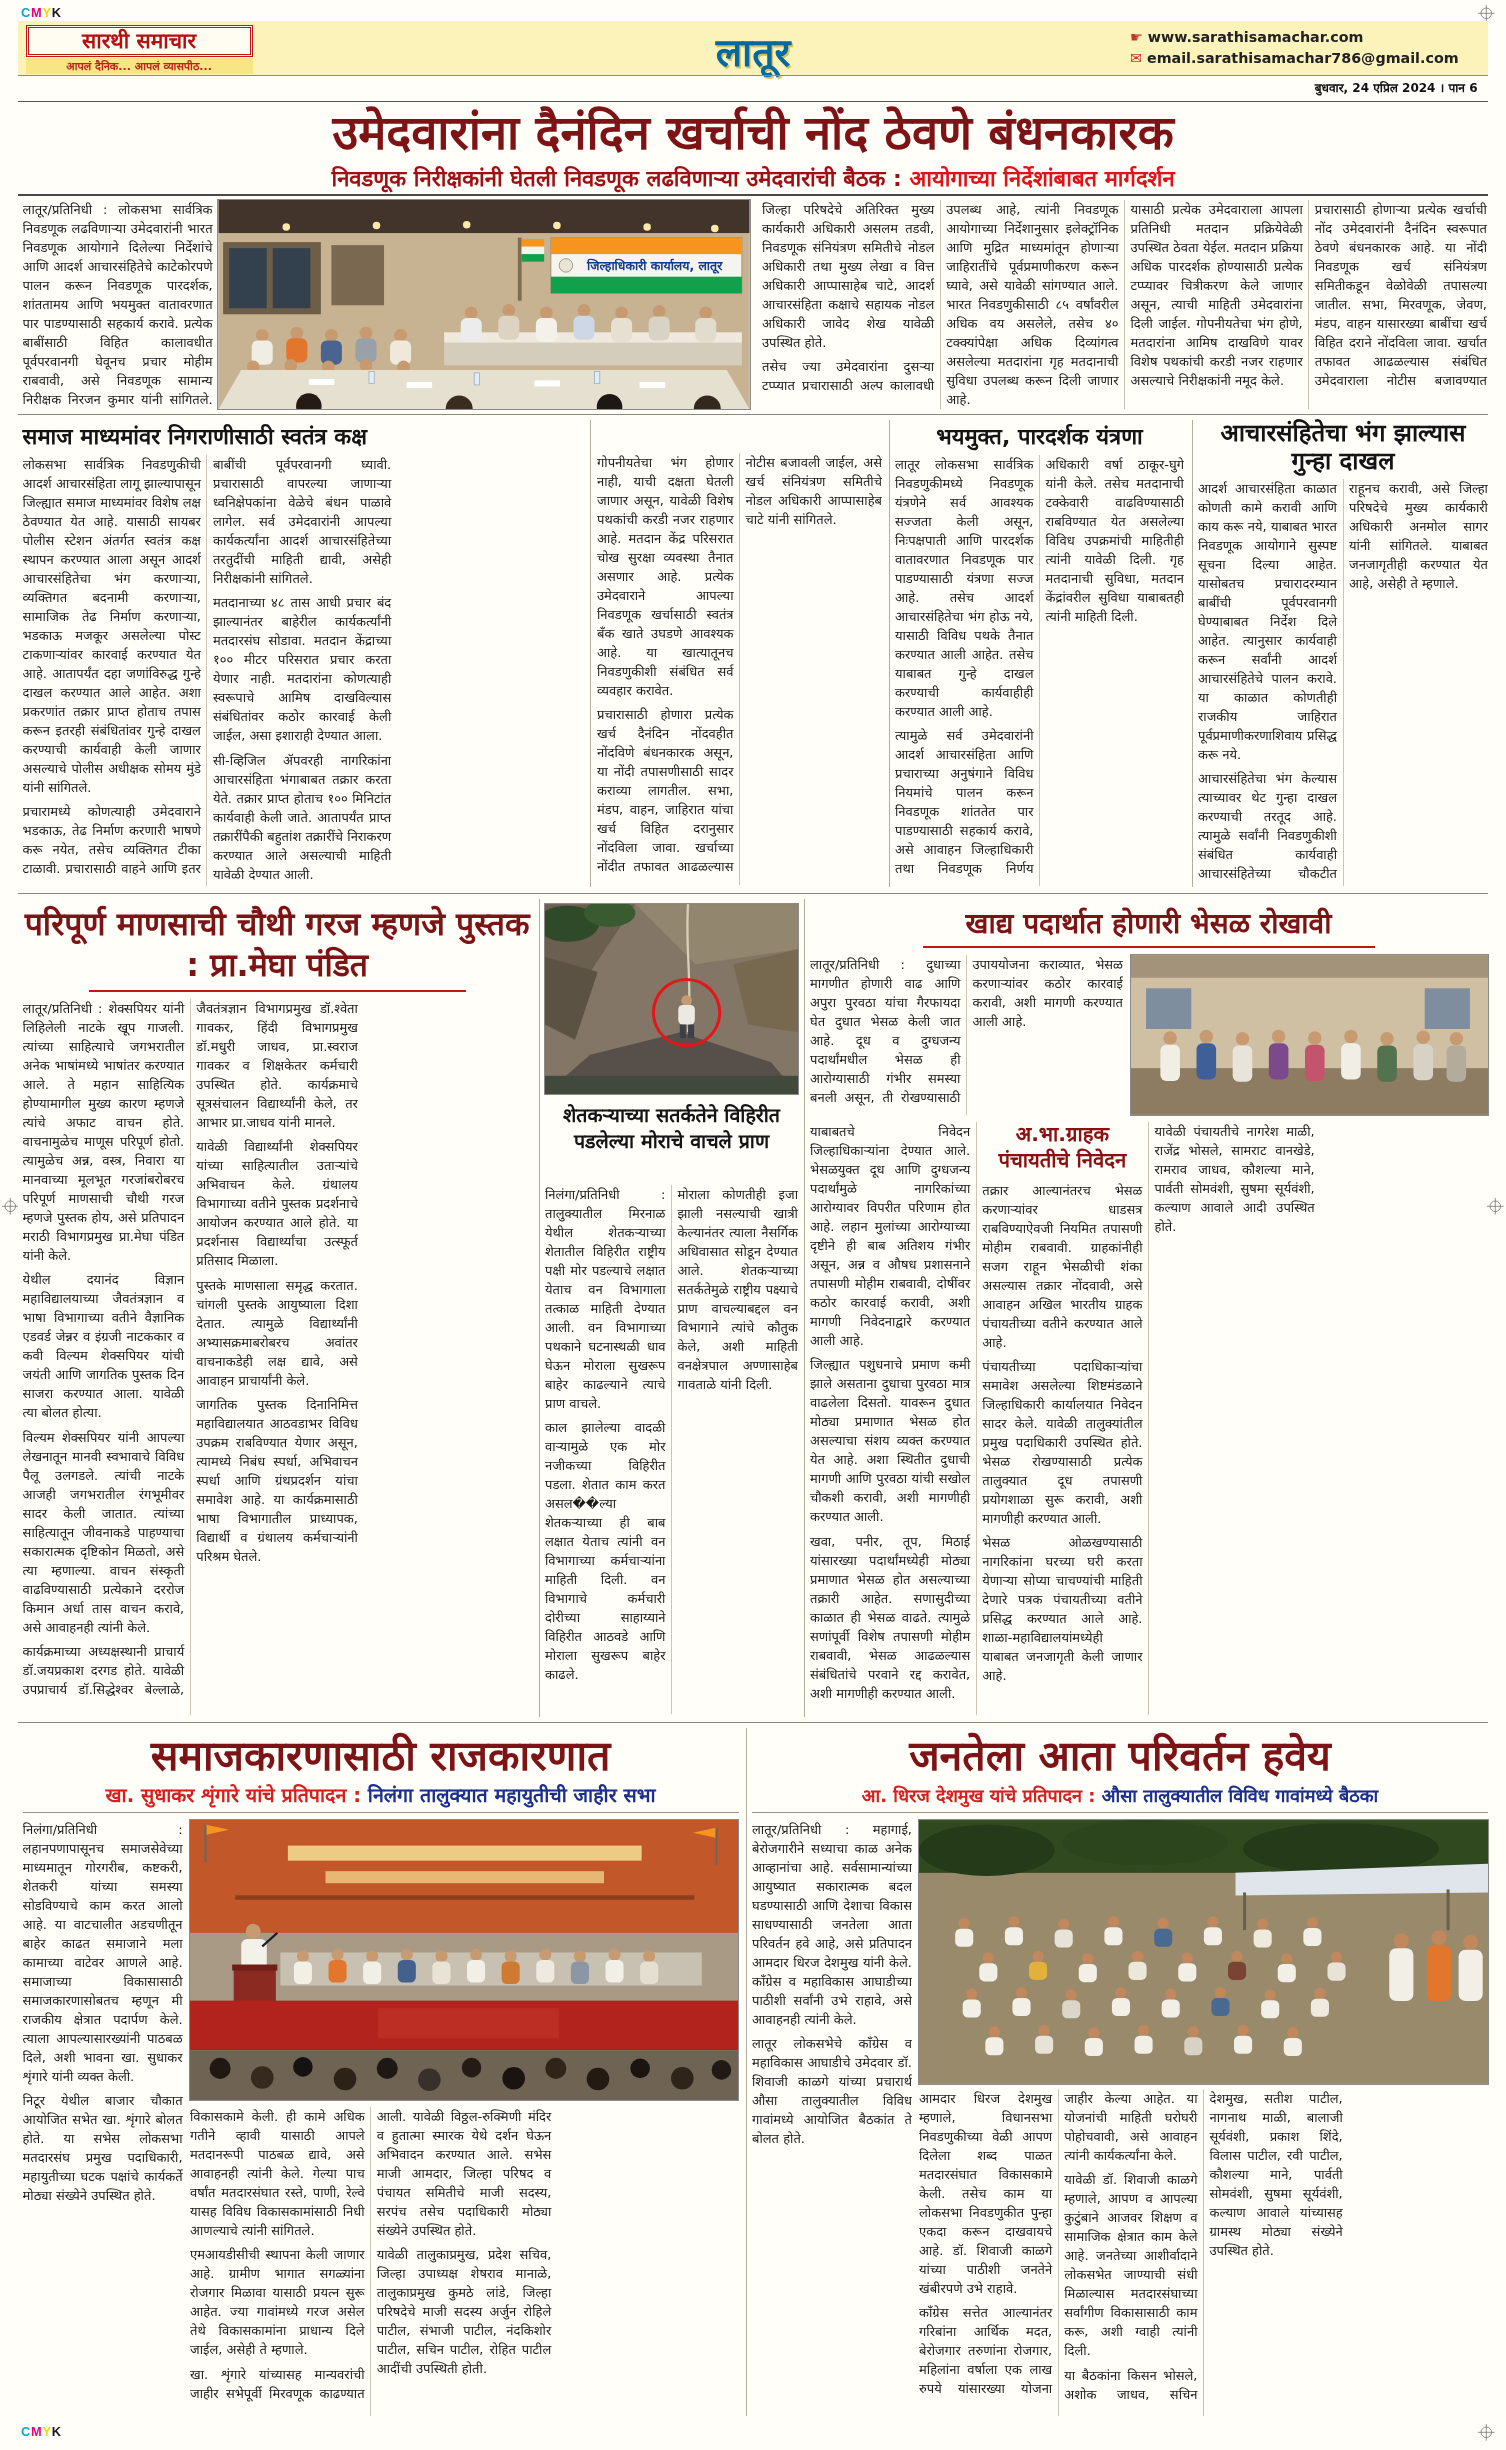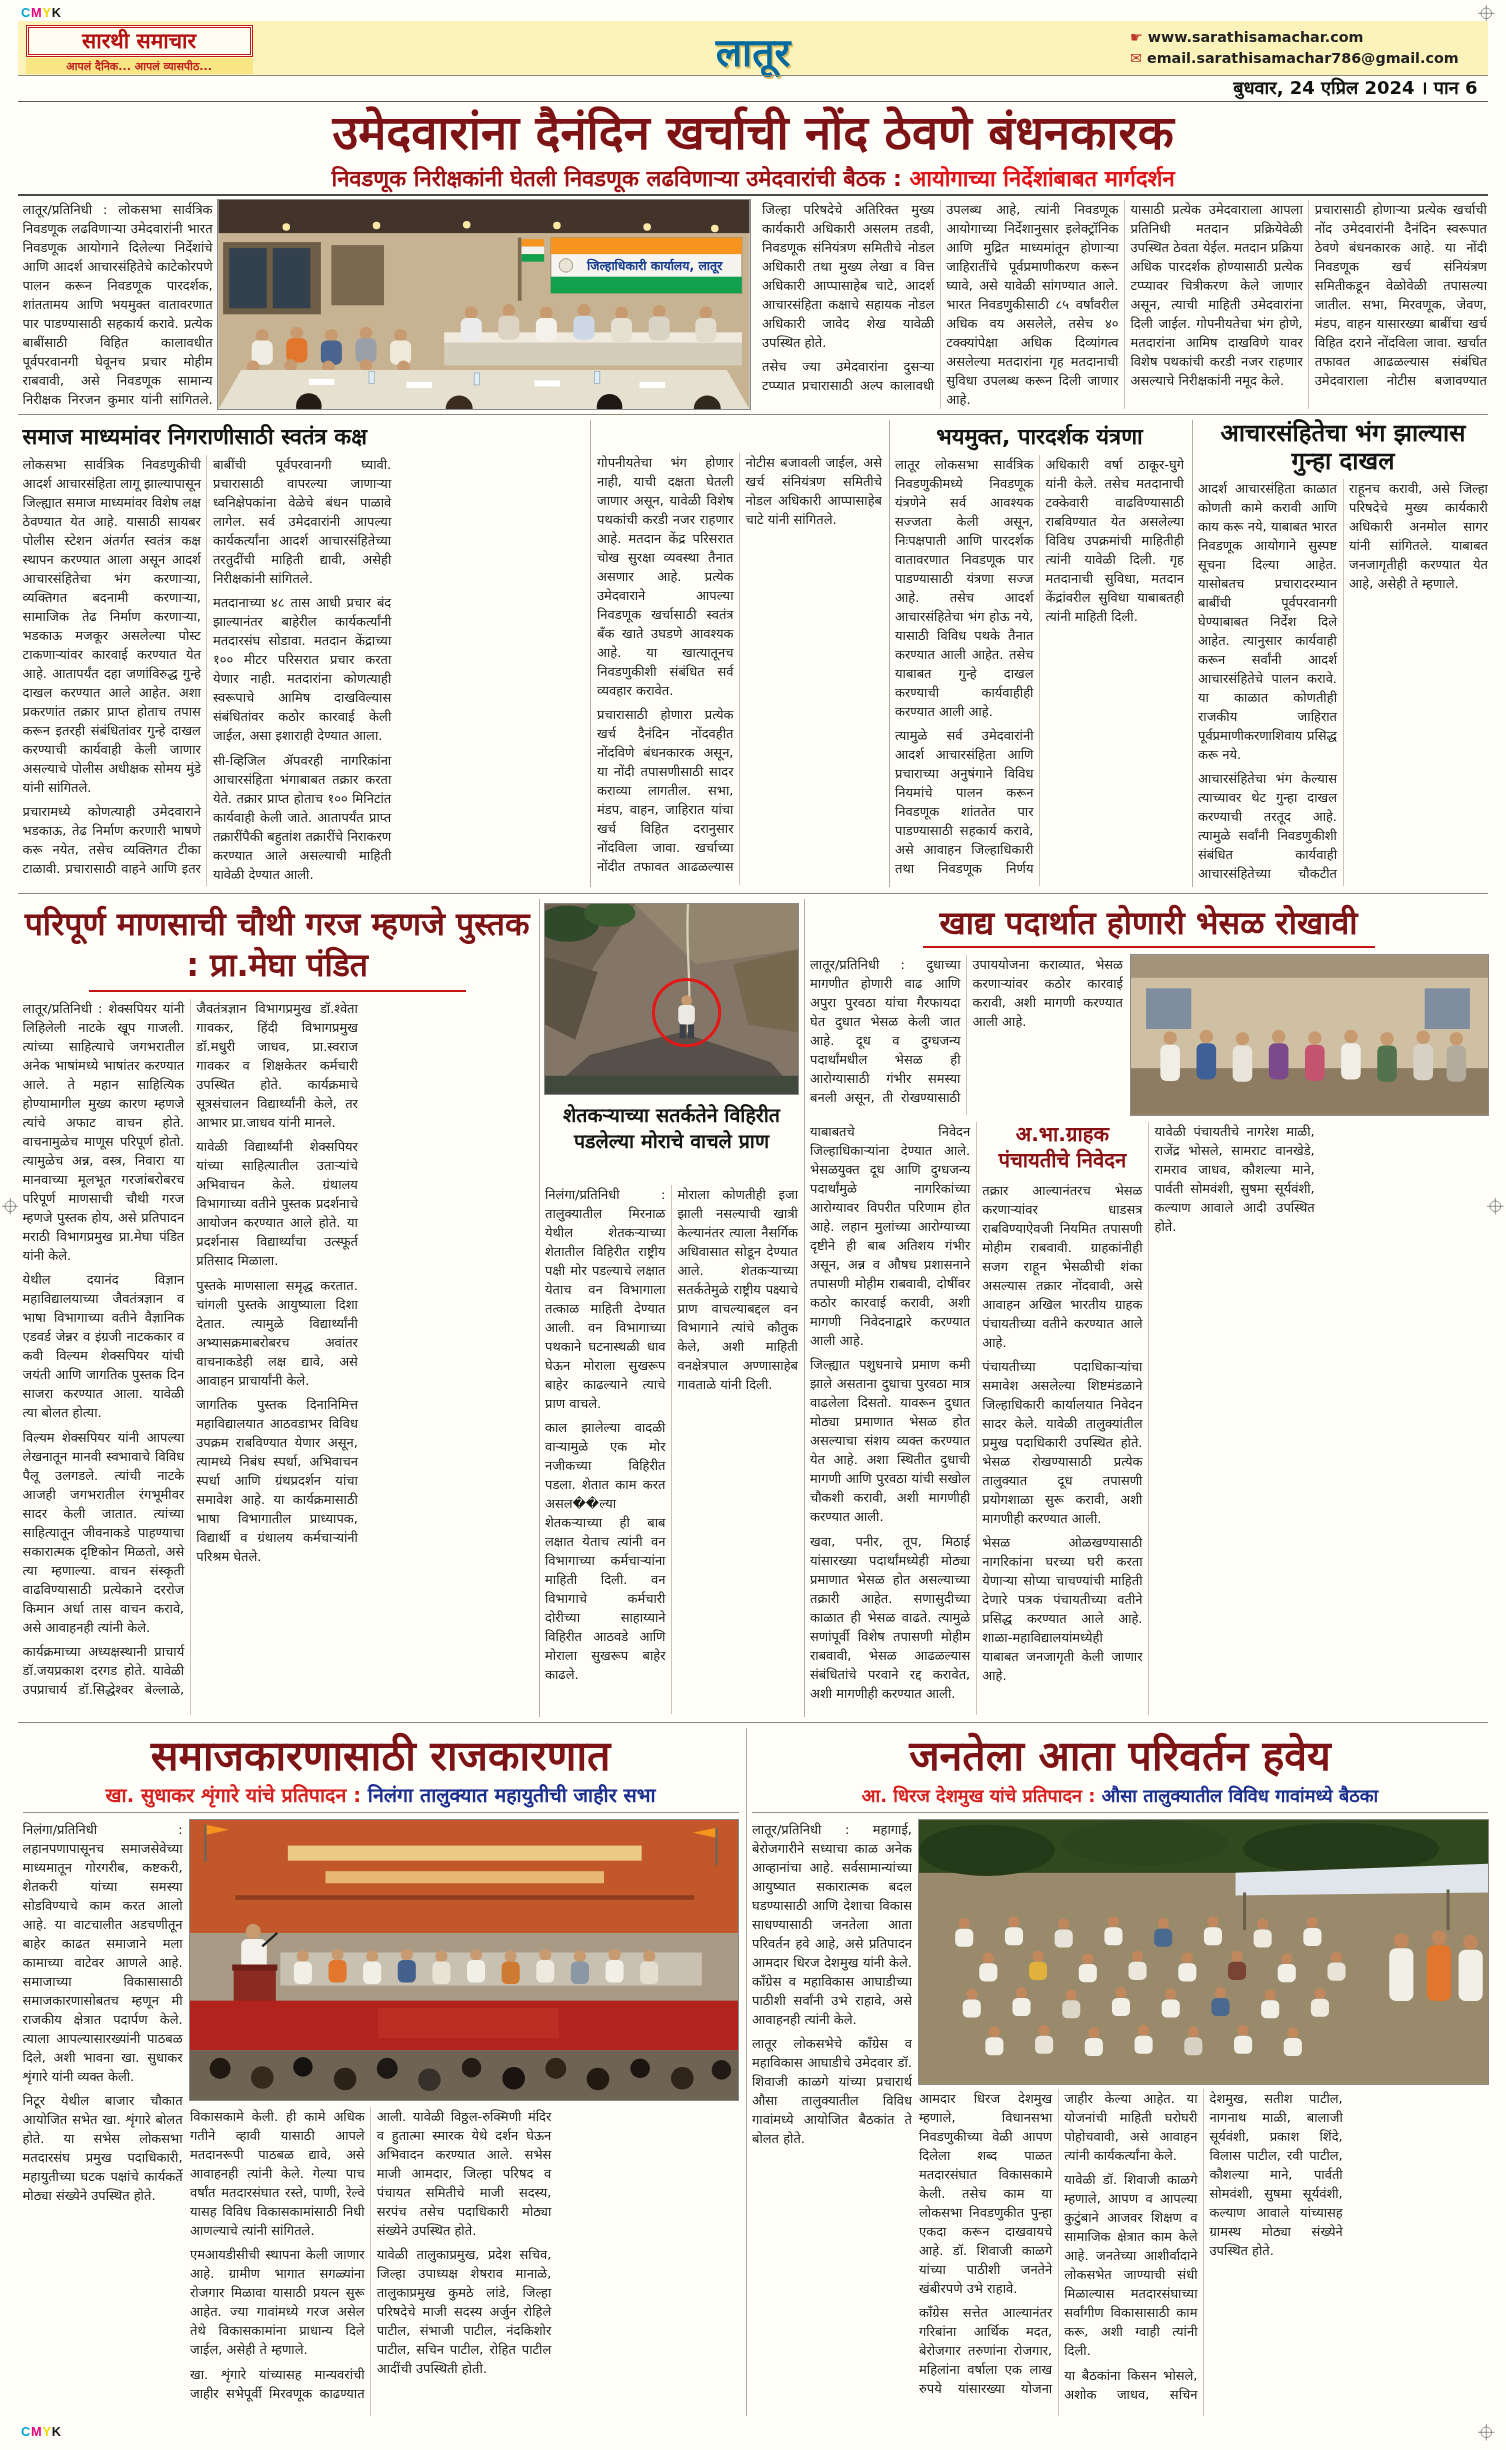--- a/index.html
+++ b/index.html
@@ -67,21 +67,21 @@
       <span style="color:#c0392b">☛</span>
       <span>www.sarathisamachar.com</span>
     </div>
     <div style="font-size:14.3px;font-weight:bold;color:#222;line-height:21px">
       <span style="color:#c0392b">✉</span>
       <span>email.sarathisamachar786@gmail.com</span>
     </div>
   </div>
   <div class="hline" style="top:75px"></div>
   <div class="abs" style="left:18px;top:77px;width:1470px;height:22.6px;text-align:right;padding-right:10.5px;line-height:22.6px">
-    <span style="font-size:18px;font-weight:bold;color:#111">बुधवार, 24 एप्रिल 2024 । पान 6</span>
+    <span style="font-size:12px;font-weight:bold;color:#111">बुधवार, 24 एप्रिल 2024 । पान 6</span>
   </div>
   <div class="hline" style="top:101px;background:#555"></div>
 
   <div class="hl" style="left:22.6px;top:105px;width:1461px;font-size:47px;line-height:56px"><span>उमेदवारांना दैनंदिन खर्चाची नोंद ठेवणे बंधनकारक</span></div>
   <div class="deck" style="left:22.6px;top:166px;width:1461px;font-size:22px;line-height:25.6px">
     <span style="color:#9e1013">निवडणूक निरीक्षकांनी घेतली निवडणूक लढविणाऱ्या उमेदवारांची बैठक</span><span style="color:#9e1013"> : </span><span style="color:#e01418">आयोगाच्या निर्देशांबाबत मार्गदर्शन</span>
   </div>
   <div class="hline" style="top:194px;height:1.5px;background:#4a4a4a"></div>
 
   <div class="bt" style="left:22.6px;top:200px;width:190px;height:209px">
@@ -225,21 +225,21 @@
   </div>
   <div class="sh" style="left:545px;top:1103px;width:253px;font-size:19.6px;line-height:25.6px;text-align:center"><span>शेतकऱ्याच्या सतर्कतेने विहिरीत पडलेल्या मोराचे वाचले प्राण</span></div>
   <div class="bt c2" style="left:545px;top:1185px;width:253px;height:529px">
       <p>निलंगा/प्रतिनिधी : तालुक्यातील मिरनाळ येथील शेतकऱ्याच्या शेतातील विहिरीत राष्ट्रीय पक्षी मोर पडल्याचे लक्षात येताच वन विभागाला तत्काळ माहिती देण्यात आली. वन विभागाच्या पथकाने घटनास्थळी धाव घेऊन मोराला सुखरूप बाहेर काढल्याने त्याचे प्राण वाचले.</p>
       <p>काल झालेल्या वादळी वाऱ्यामुळे एक मोर नजीकच्या विहिरीत पडला. शेतात काम करत असल��ल्या शेतकऱ्याच्या ही बाब लक्षात येताच त्यांनी वन विभागाच्या कर्मचाऱ्यांना माहिती दिली. वन विभागाचे कर्मचारी दोरीच्या साहाय्याने विहिरीत आठवडे आणि मोराला सुखरूप बाहेर काढले.</p>
       <p>मोराला कोणतीही इजा झाली नसल्याची खात्री केल्यानंतर त्याला नैसर्गिक अधिवासात सोडून देण्यात आले. शेतकऱ्याच्या सतर्कतेमुळे राष्ट्रीय पक्ष्याचे प्राण वाचल्याबद्दल वन विभागाने त्यांचे कौतुक केले, अशी माहिती वनक्षेत्रपाल अण्णासाहेब गावताळे यांनी दिली.</p>
     </div>
 
   <div class="vline" style="left:804px;top:899px;height:818px"></div>
 
-  <div class="hl" style="left:810px;top:904px;width:677px;font-size:32px;line-height:39px"><span>खाद्य पदार्थात होणारी भेसळ रोखावी</span></div>
+  <div class="hl" style="left:810px;top:904px;width:677px;font-size:28px;line-height:39px"><span>खाद्य पदार्थात होणारी भेसळ रोखावी</span></div>
   <div class="redrule" style="left:923px;top:946px;width:452px"></div>
   <div class="bt c2" style="left:810px;top:955px;width:313px;height:160px">
       <p>लातूर/प्रतिनिधी : दुधाच्या मागणीत होणारी वाढ आणि अपुरा पुरवठा यांचा गैरफायदा घेत दुधात भेसळ केली जात आहे. दूध व दुग्धजन्य पदार्थांमधील भेसळ ही आरोग्यासाठी गंभीर समस्या बनली असून, ती रोखण्यासाठी उपाययोजना कराव्यात, भेसळ करणाऱ्यांवर कठोर कारवाई करावी, अशी मागणी करण्यात आली आहे.</p>
     </div>
   <div class="photo" style="left:1131px;top:955px;width:357px;height:160px">
     <svg width="357" height="160" viewBox="0 0 474 212">
       <defs>
           <g id="pC">
             <circle cy="-20" r="9" fill="#c79a70"></circle>
             <rect x="-13" y="-11" width="26" height="48" rx="8" fill="currentColor"></rect>

